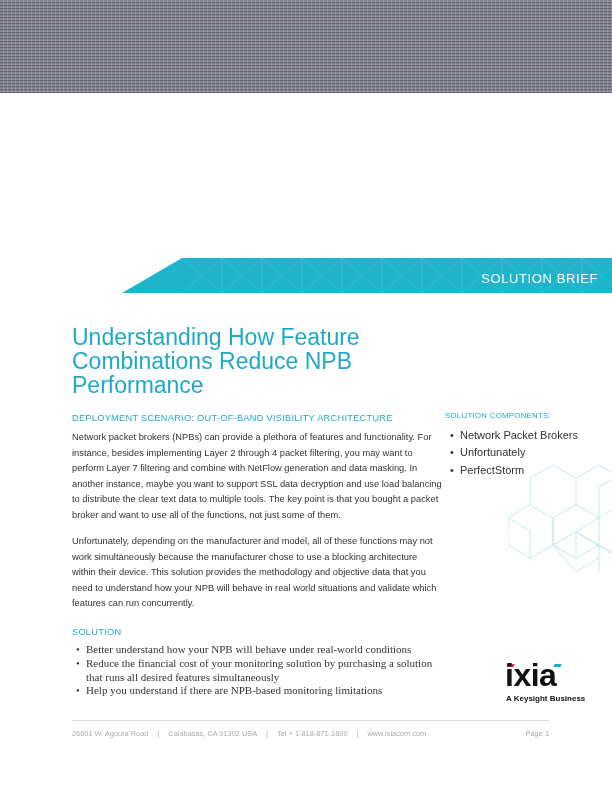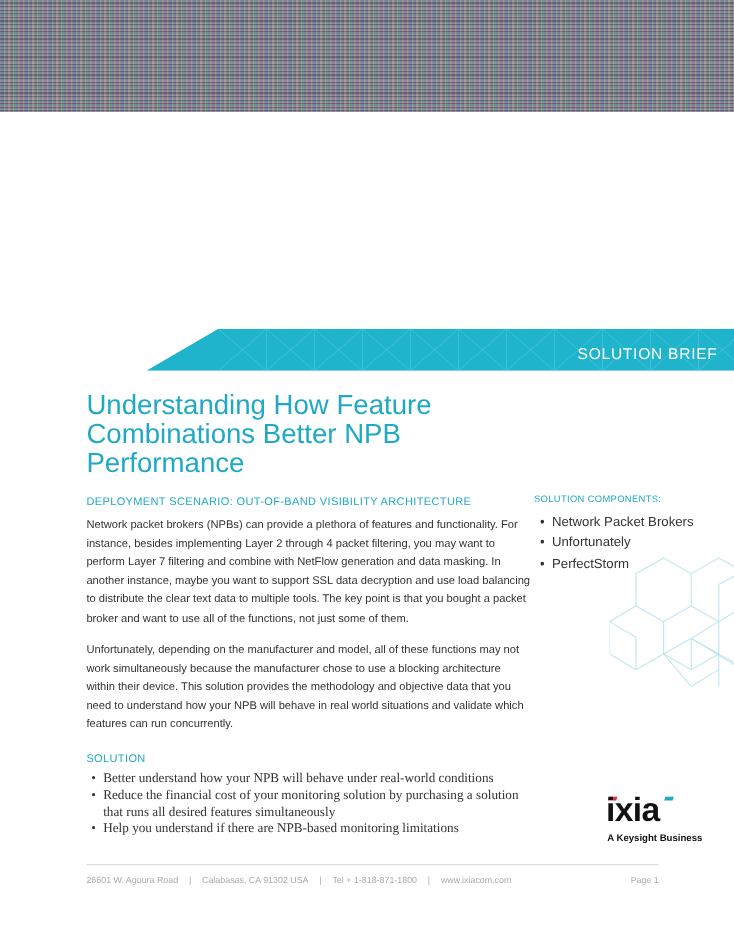--- a/index.html
+++ b/index.html
@@ -8,21 +8,21 @@
 
     .noise-band {
       position: absolute; left: 0; top: 0; width: 612px; height: 93px;
       background-color: #8a7f8c;
       background-image:
         repeating-linear-gradient(90deg, rgba(60,160,90,0.35) 0 1px, rgba(180,60,160,0.3) 1px 2px, rgba(60,90,200,0.3) 2px 3px, rgba(210,190,90,0.25) 3px 4px),
         repeating-linear-gradient(0deg, rgba(30,30,60,0.35) 0 1px, rgba(230,220,230,0.25) 1px 2px, rgba(90,200,170,0.25) 2px 3px);
     }
 
     .banner {
-      position: absolute; left: 122px; top: 274px; width: 490px; height: 43px;
+      position: absolute; left: 122px; top: 258px; width: 490px; height: 43px;
     }
     .banner svg { position: absolute; left: 0; top: 0; }
     .banner-label {
       position: absolute; right: 14px; top: 13px;
       font-size: 13px; letter-spacing: 0.6px; color: #ffffff; font-weight: normal;
     }
 
     .title {
       position: absolute; left: 72px; top: 325px; width: 370px;
       font-size: 23px; line-height: 24px; color: #1fa9c4; font-weight: normal;
@@ -40,21 +40,21 @@
     .benefits-list li::before { content: "•"; position: absolute; left: 0; top: 0; }
 
     .components-list { position: absolute; left: 450px; top: 427px; list-style: none; }
     .components-list li { position: relative; padding-left: 10px; font-size: 11px; line-height: 17.4px; color: #333; }
     .components-list li::before { content: "•"; position: absolute; left: 0; top: 0; }
 
     .hex-art { position: absolute; left: 508px; top: 462px; }
 
     .logo { position: absolute; left: 505px; top: 655px; width: 80px; height: 52px; }
     .logo-word {
-      position: absolute; left: 0; top: 4px; font-size: 28px; font-weight: bold; color: #111;
+      position: absolute; left: 0; top: 4px; font-size: 32px; font-weight: bold; color: #111;
       letter-spacing: -0.5px; line-height: 32px;
     }
     .logo-dot1 { position: absolute; left: 2px; top: 9px; width: 7px; height: 3px; background: #e5294b; transform: skewX(-20deg); }
     .logo-dot2 { position: absolute; left: 49px; top: 9px; width: 7px; height: 3px; background: #1fa9c4; transform: skewX(-20deg); }
     .logo-tag { position: absolute; left: 1px; top: 39px; font-size: 8px; font-weight: bold; color: #111; white-space: nowrap; }
 
     .footer-rule { position: absolute; left: 72px; top: 720px; width: 477px; height: 1px; background: #dcdcdc; }
     .footer { position: absolute; left: 72px; top: 729px; width: 477px; font-size: 7.4px; color: #aaaaaa; display: flex; }
     .footer .sep { margin: 0 9px; }
     .footer .page { margin-left: auto; padding-left: 23px; }
@@ -68,21 +68,21 @@
   <svg width="490" height="35" viewBox="0 0 490 35">
     <polygon points="60,0 490,0 490,35 0,35" fill="#1fb3cc"></polygon>
     <g stroke="#4cc6da" stroke-width="0.6" fill="none">
       <path d="M60,35 L100,0 M100,35 L60,0 M100,35 L140,0 M140,35 L100,0 M140,35 L180,0 M180,35 L140,0 M180,35 L220,0 M220,35 L180,0 M220,35 L260,0 M260,35 L220,0 M260,35 L300,0 M300,35 L260,0 M300,35 L340,0 M340,35 L300,0 M340,35 L380,0 M380,35 L340,0 M380,35 L420,0 M420,35 L380,0 M420,35 L460,0 M460,35 L420,0 M460,35 L500,0 M500,35 L460,0"></path>
       <path d="M100,0 L100,35 M140,0 L140,35 M180,0 L180,35 M220,0 L220,35 M260,0 L260,35 M300,0 L300,35 M340,0 L340,35 M380,0 L380,35 M420,0 L420,35 M460,0 L460,35"></path>
     </g>
   </svg>
   <span class="banner-label">SOLUTION BRIEF</span>
 </div>
 
-<h1 class="title">Understanding How Feature Combinations Better NPB Performance</h1>
+<h1 class="title">Understanding How Feature Combinations Reduce NPB Performance</h1>
 
 <h2 class="section-heading" style="left:72px; top:413px;">DEPLOYMENT SCENARIO: OUT-OF-BAND VISIBILITY ARCHITECTURE</h2>
 <p class="para" style="top:430px;">Network packet brokers (NPBs) can provide a plethora of features and functionality. For instance, besides implementing Layer 2 through 4 packet filtering, you may want to perform Layer 7 filtering and combine with NetFlow generation and data masking. In another instance, maybe you want to support SSL data decryption and use load balancing to distribute the clear text data to multiple tools. The key point is that you bought a packet broker and want to use all of the functions, not just some of them.</p>
 <p class="para" style="top:534px;">Unfortunately, depending on the manufacturer and model, all of these functions may not work simultaneously because the manufacturer chose to use a blocking architecture within their device. This solution provides the methodology and objective data that you need to understand how your NPB will behave in real world situations and validate which features can run concurrently.</p>
 
 <h2 class="section-heading" style="left:72px; top:627px;">SOLUTION</h2>
 <ul class="benefits-list">
   <li>Better understand how your NPB will behave under real-world conditions</li>
   <li>Reduce the financial cost of your monitoring solution by purchasing a solution that runs all desired features simultaneously</li>
   <li>Help you understand if there are NPB-based monitoring limitations</li>

